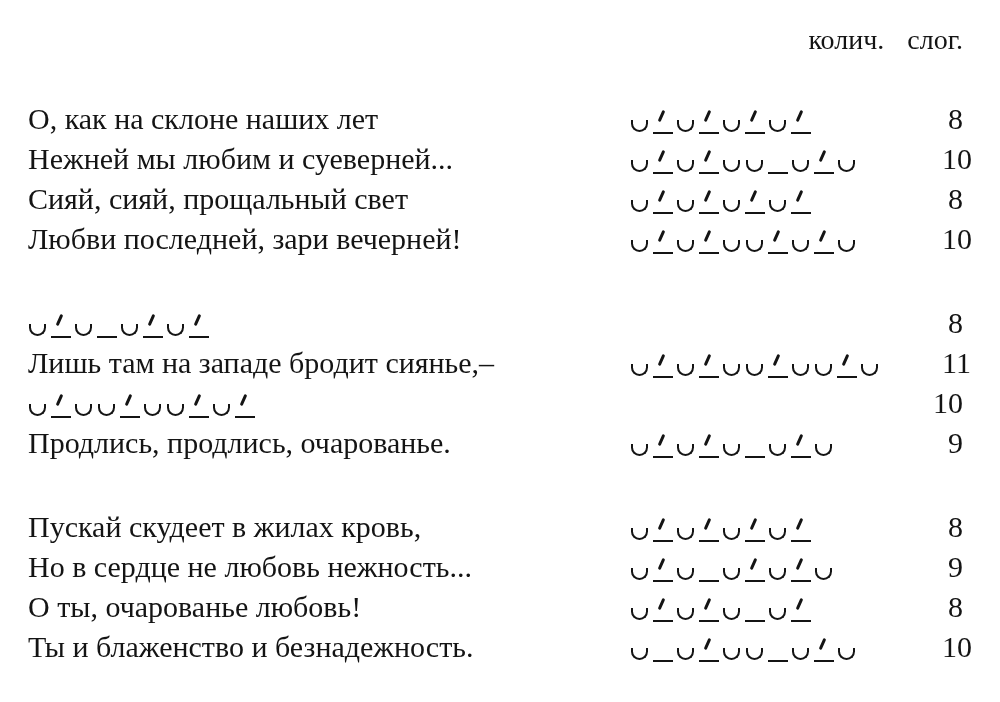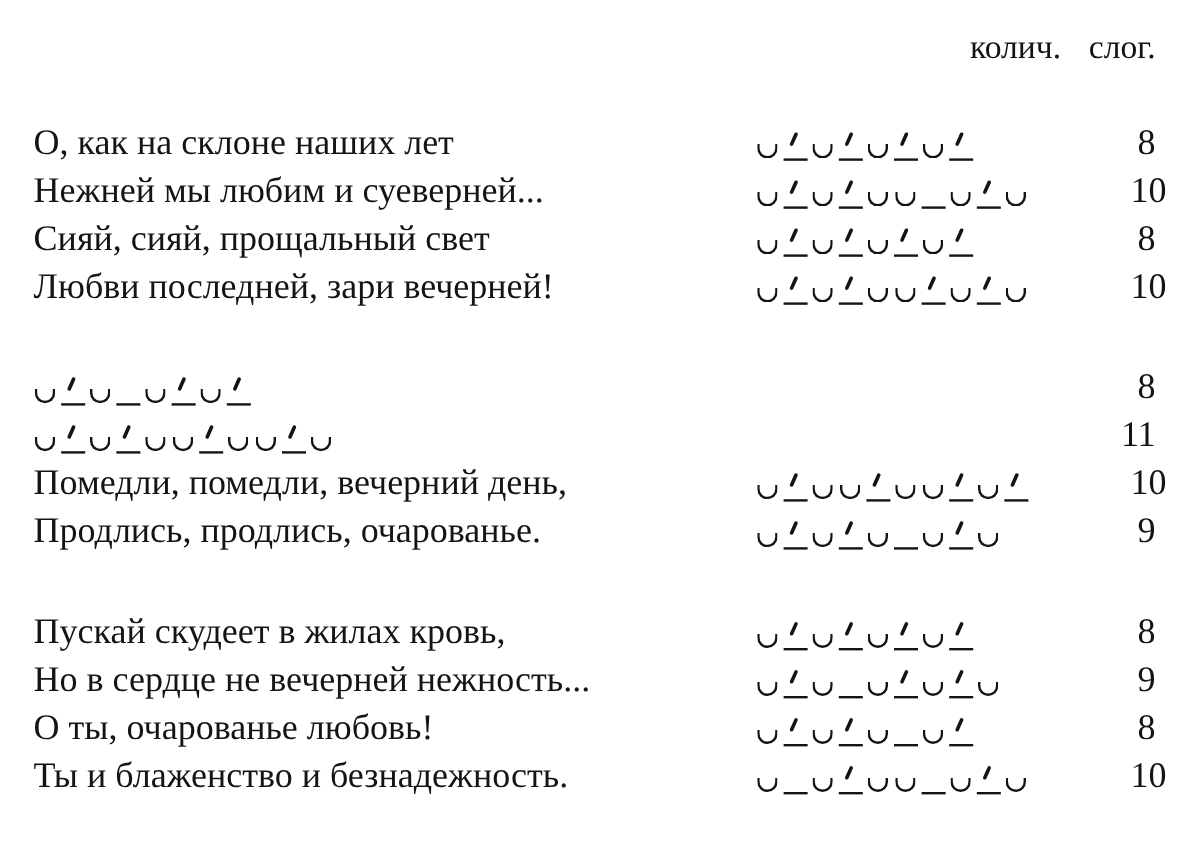--- a/index.html
+++ b/index.html
@@ -139,37 +139,37 @@
             <span class="sym sym-u"></span>
             <span class="sym sym-x"></span>
             <span class="sym sym-u"></span>
             <span class="sym sym-S"></span>
             <span class="sym sym-u"></span>
             <span class="sym sym-S"></span>
           </span>
           <span class="num">8</span>
         </div>
         <div class="row">
+          <span class="verse">Лишь там на западе бродит сиянье,–</span>
           <span class="scansion">
             <span class="sym sym-u"></span>
             <span class="sym sym-S"></span>
             <span class="sym sym-u"></span>
             <span class="sym sym-S"></span>
             <span class="sym sym-u"></span>
             <span class="sym sym-u"></span>
             <span class="sym sym-S"></span>
             <span class="sym sym-u"></span>
             <span class="sym sym-u"></span>
             <span class="sym sym-S"></span>
             <span class="sym sym-u"></span>
           </span>
           <span class="num">11</span>
         </div>
         <div class="row">
-          <span class="verse">Помедли, помедли, вечерний день,</span>
           <span class="scansion">
             <span class="sym sym-u"></span>
             <span class="sym sym-S"></span>
             <span class="sym sym-u"></span>
             <span class="sym sym-u"></span>
             <span class="sym sym-S"></span>
             <span class="sym sym-u"></span>
             <span class="sym sym-u"></span>
             <span class="sym sym-S"></span>
             <span class="sym sym-u"></span>
@@ -202,21 +202,21 @@
             <span class="sym sym-u"></span>
             <span class="sym sym-S"></span>
             <span class="sym sym-u"></span>
             <span class="sym sym-S"></span>
             <span class="sym sym-u"></span>
             <span class="sym sym-S"></span>
           </span>
           <span class="num">8</span>
         </div>
         <div class="row">
-          <span class="verse">Но в сердце не вечерней нежность...</span>
+          <span class="verse">Но в сердце не любовь нежность...</span>
           <span class="scansion">
             <span class="sym sym-u"></span>
             <span class="sym sym-S"></span>
             <span class="sym sym-u"></span>
             <span class="sym sym-x"></span>
             <span class="sym sym-u"></span>
             <span class="sym sym-S"></span>
             <span class="sym sym-u"></span>
             <span class="sym sym-S"></span>
             <span class="sym sym-u"></span>

